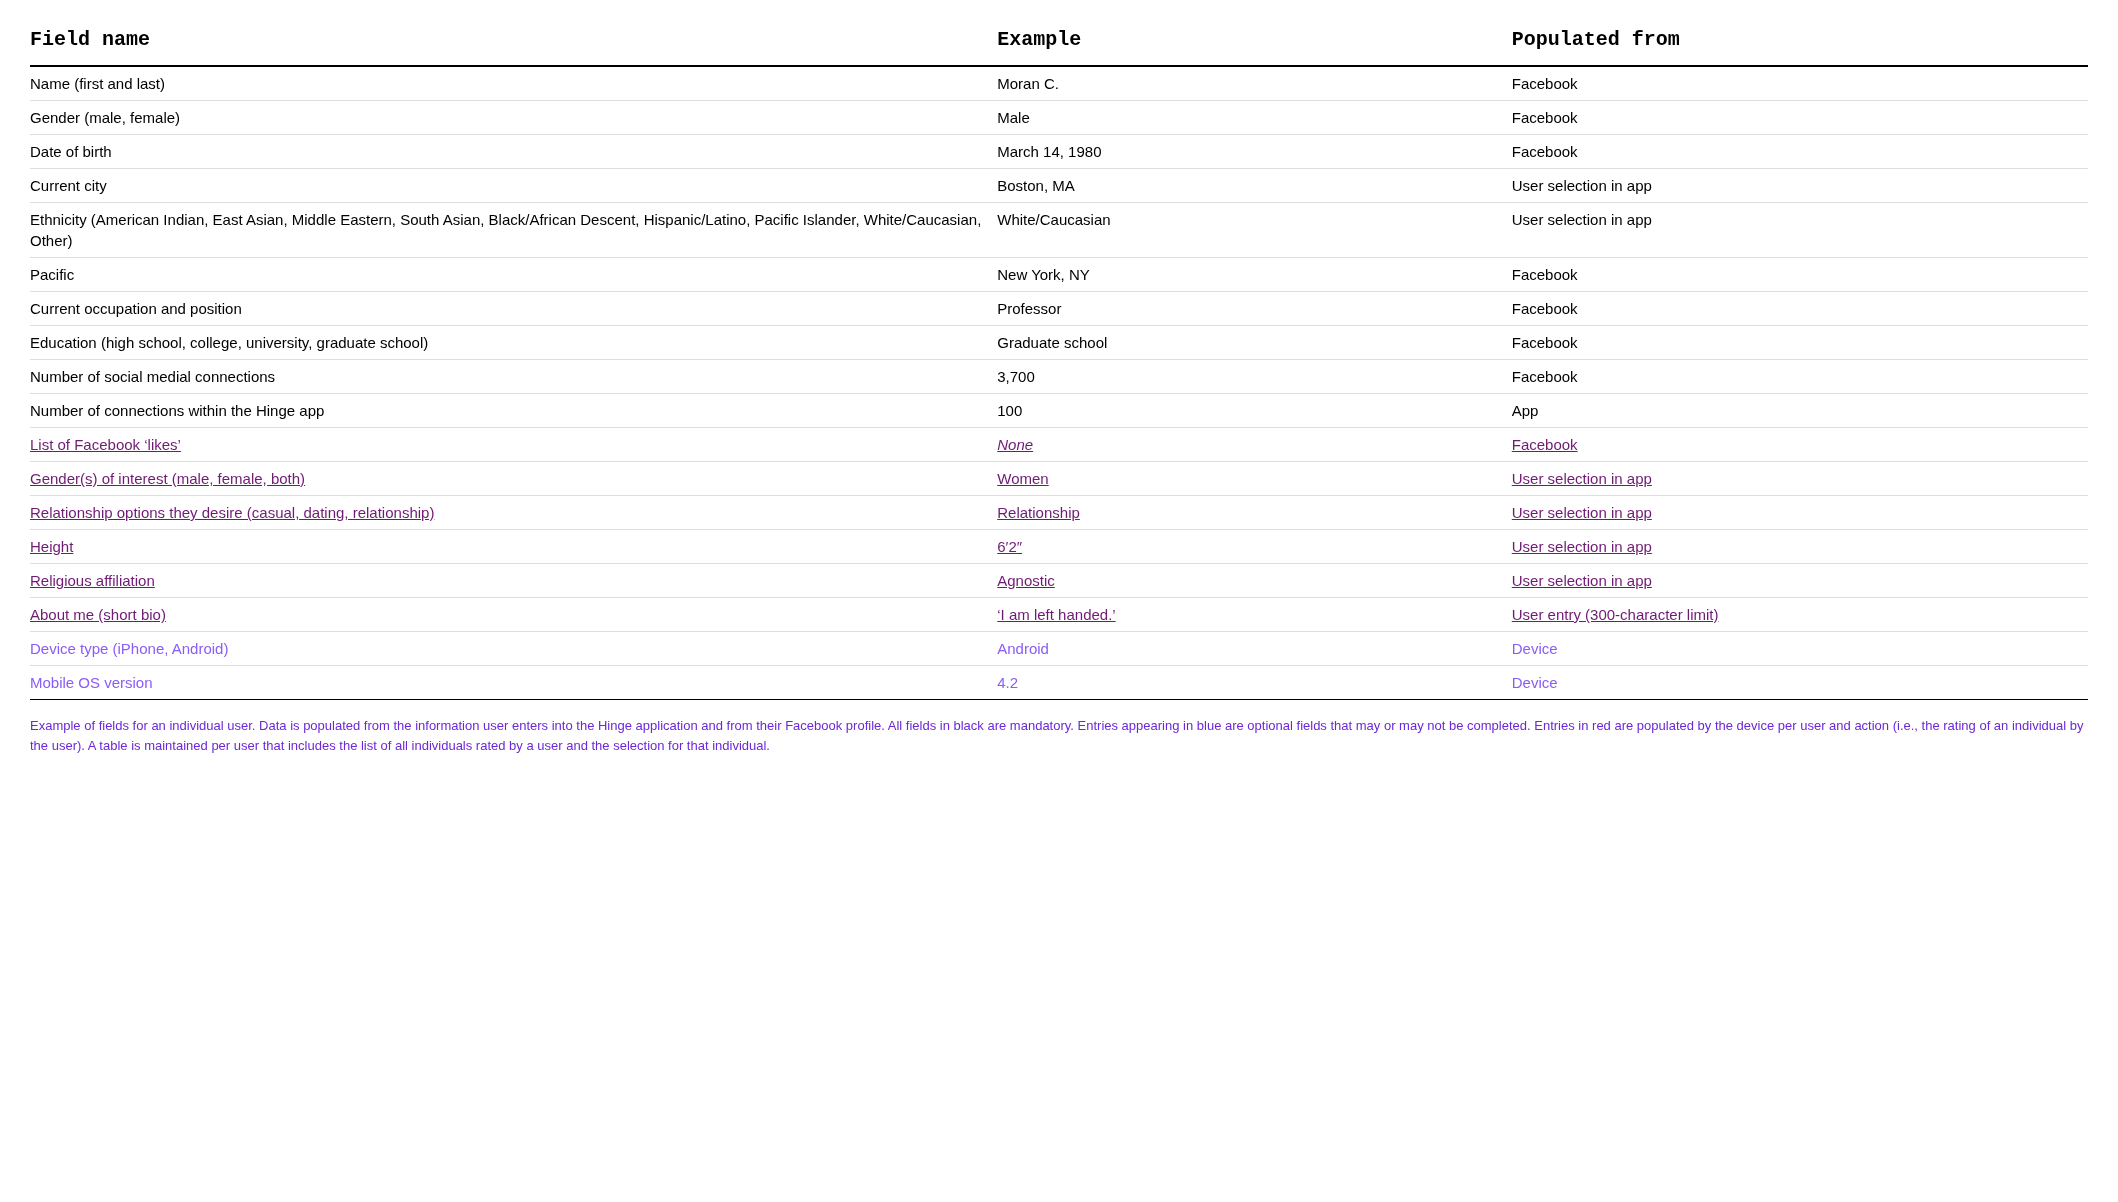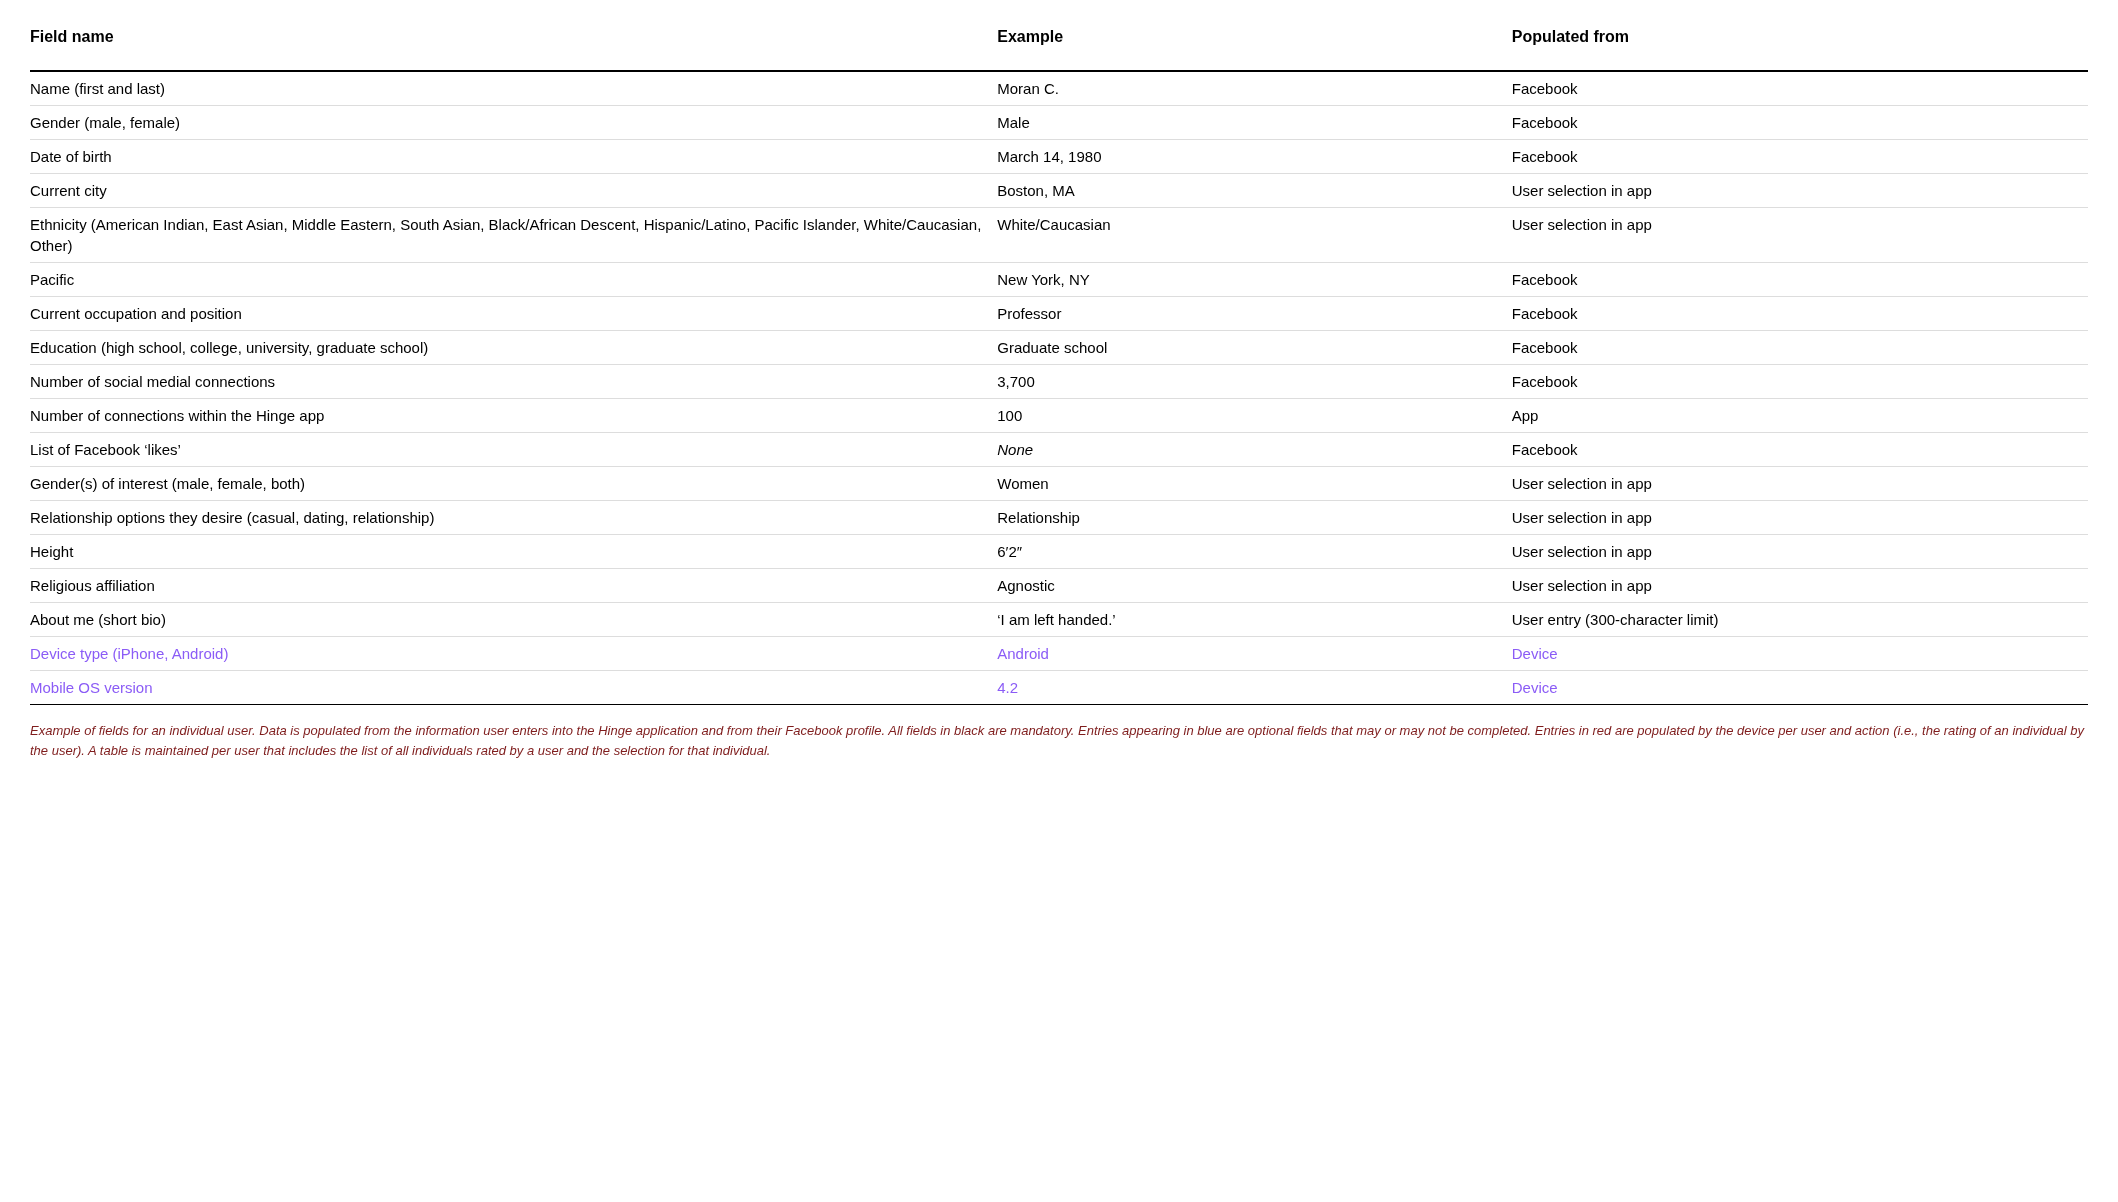--- a/index.html
+++ b/index.html
@@ -18,44 +18,44 @@
       width: 100%;
       border-collapse: collapse;
       margin-bottom: 16px;
     }
     thead tr {
       border-bottom: 2px solid #000;
     }
     th {
       text-align: left;
       font-weight: bold;
-      padding: 8px 10px 24px 0;
-      font-size: 16px;
+      padding: 8px 10px 14px 0;
+      font-size: 20px;
+      font-family: Liberation Mono, monospace;
     }
     td {
       padding: 6px 10px 6px 0;
       vertical-align: top;
       line-height: 1.4;
     }
     tbody tr {
       border-bottom: 1px solid #ddd;
       margin-left: 32px;
     }
     tbody tr:last-child {
       border-bottom: 1px solid #000;
     }
     .col-field { width: 47%; }
     .col-example { width: 25%; }
     .col-populated { width: 28%; }
-    .blue { color: #000000; }
+    .blue { color: #701a75; text-decoration: underline; }
     .red { color: #8b5cf6; }
     .footnote {
       font-size: 13px;
-      font-style: italic;
-      color: #7f1d1d;
+      color: #6d28d9;
       line-height: 1.5;
     }
   </style>
 </head>
 <body>
 
 <table>
   <thead>
     <tr>
       <th class="col-field">Field name</th>

